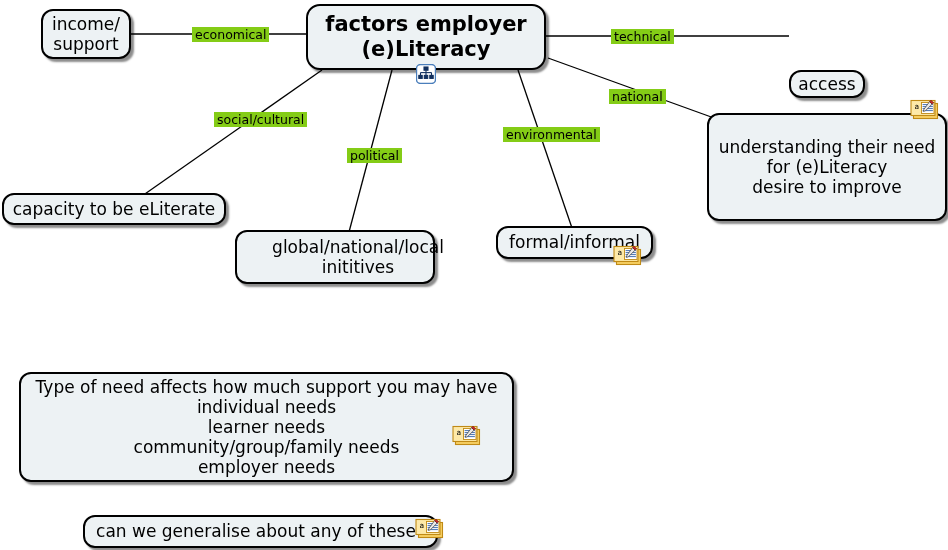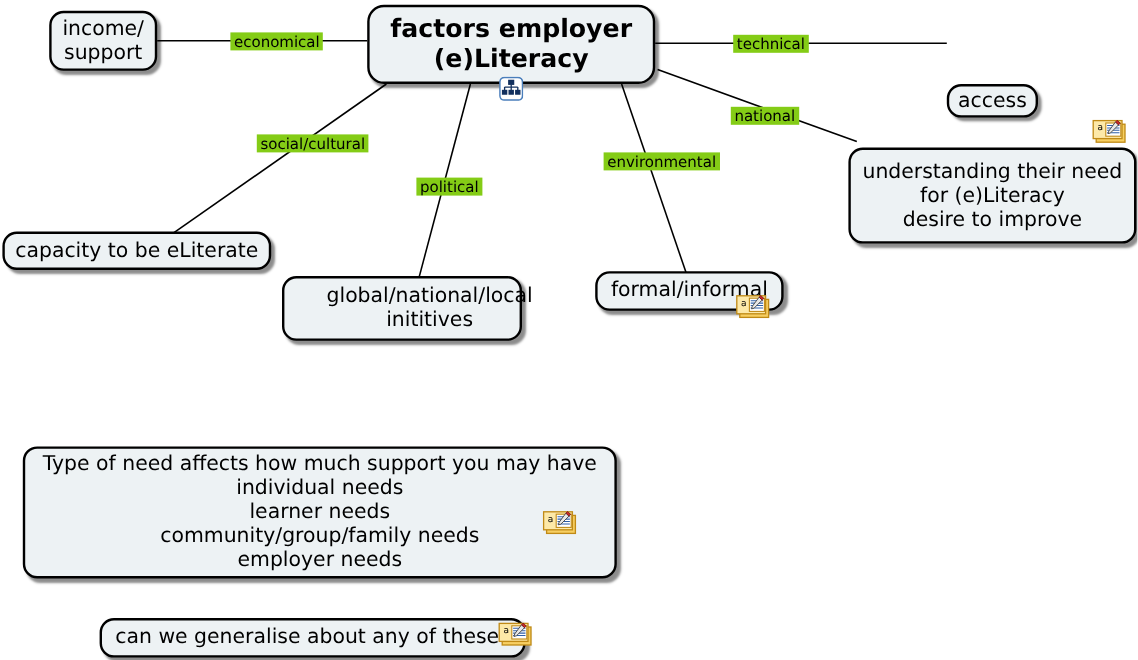--- a/index.html
+++ b/index.html
@@ -181,21 +181,21 @@
         <line x1="12.6" y1="9.6" x2="22.9" y2="9.6"></line>
         <line x1="12.6" y1="11.6" x2="22.9" y2="11.6"></line>
       </g>
       <g>
         <polygon points="19.6,2.6 22.1,5.1 15.4,11.8 13.3,12.4 13.9,10.3" fill="#e8e8e8" stroke="#4a4a4a" stroke-width="0.8"></polygon>
         <polygon points="19.6,2.6 21.0,1.2 23.5,3.7 22.1,5.1" fill="#c62828" stroke="#7a1515" stroke-width="0.7"></polygon>
       </g>
     </svg>
   </div>
 
-  <div class="node node-big" style="left:707px; top:113px; width:240px; height:80px;margin-top:10px;">
+  <div class="node node-big" style="left:707px; top:113px; width:240px; height:108px;">
     <span class="node-label">understanding their need
 for (e)Literacy
 desire to improve</span>
   </div>
   <div class="note-icon" style="left:910px; top:99px;">
     <svg viewBox="0 0 30 22" width="30" height="22">
       <rect x="3.5" y="4.5" width="24" height="15" fill="#f7cf62" stroke="#c08a16" stroke-width="1.1"></rect>
       <rect x="1" y="1.5" width="24" height="15" fill="#fde9a8" stroke="#c08a16" stroke-width="1.1"></rect>
       <text x="4.5" y="9.6" font-family="DejaVu Sans, sans-serif" font-size="7.5" fill="#000000">a</text>
       <rect x="11.5" y="3.5" width="12.5" height="11" fill="#ffffff" stroke="#c08a16" stroke-width="0.9"></rect>

